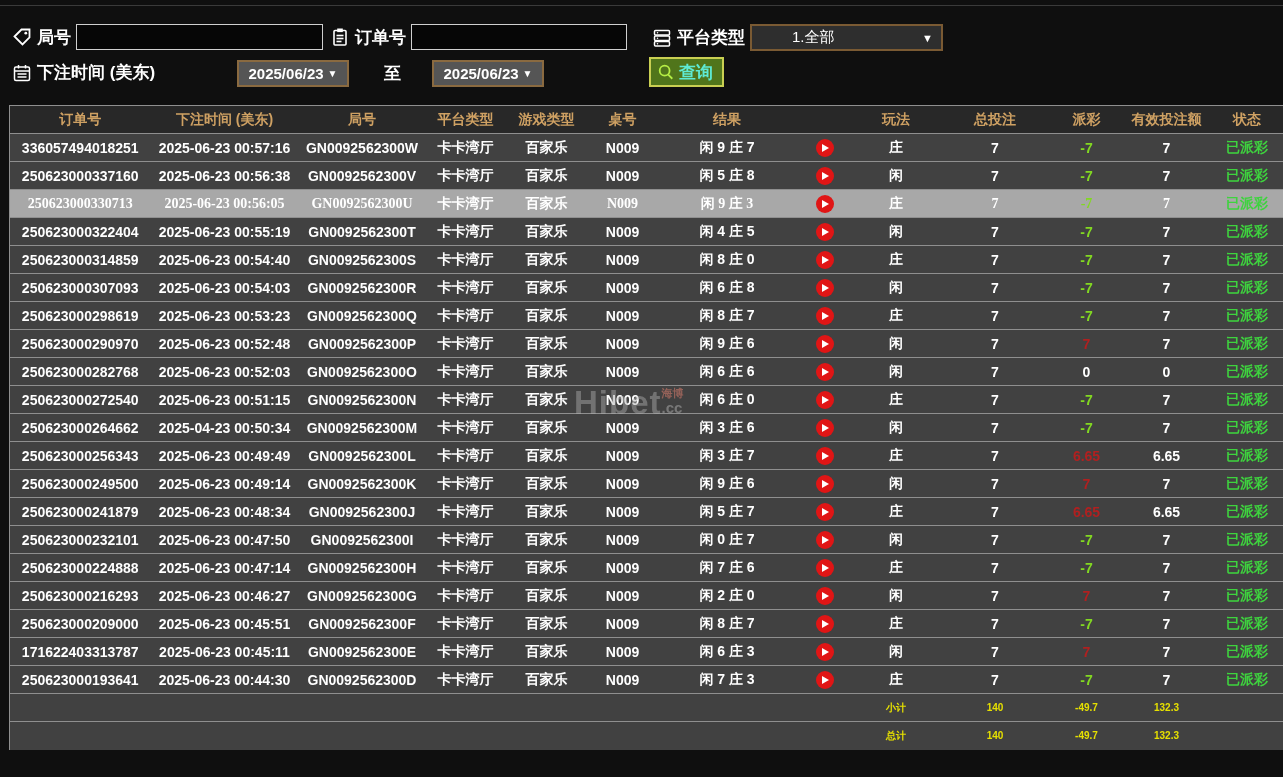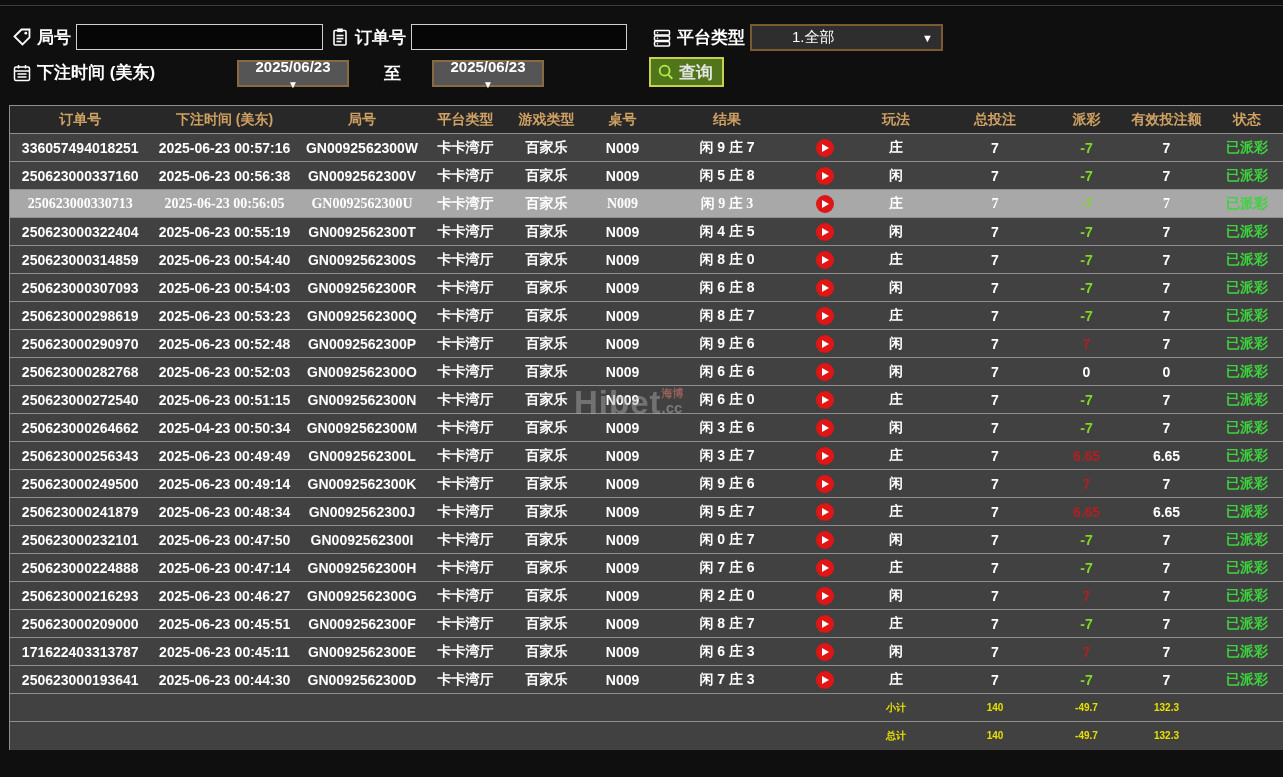--- a/index.html
+++ b/index.html
@@ -28,30 +28,29 @@
     display:flex; align-items:center; justify-content:space-between;
     background:#2e2e2e; border:2px solid #7a5a33; height:27px; width:193px;
     padding:0 8px; cursor:pointer;
   }
   .selectbox .sel-text { font-size:15px; color:#fff;margin-left:32px; }
   .selectbox .arrow { font-size:11px; color:#fff; }
   .datebox {
     display:flex; align-items:center; justify-content:center; gap:4px;
     background:#555; border:2px solid #8a6a40; height:27px; width:112px;
     cursor:pointer;
-    flex-direction:column;
   }
   .datebox .date-text { font-size:15px; font-weight:bold; color:#fff; }
   .datebox .arrow { font-size:10px; color:#fff; }
   .to-label { position:absolute; font-size:17px; font-weight:bold; }
   .query-btn {
     position:absolute; display:flex; align-items:center; gap:4px;
     background:#50751b; border:2px solid #c9cf52; height:30px;
     padding:0 9px 0 6px; cursor:pointer;
-    color:#e5e5e5; font-size:17px; font-weight:bold;
+    color:#5eead4; font-size:17px; font-weight:bold;
     font-family:"Liberation Sans",sans-serif;
   }
   .query-btn svg { width:18px; height:18px; }
 
   
   .grid-wrap { position:absolute; top:105px; left:9px; right:0; bottom:0; }
   table.grid {
     width:100%; border-collapse:collapse; table-layout:fixed;
     border-left:1px solid #8f8f8f;
   }

